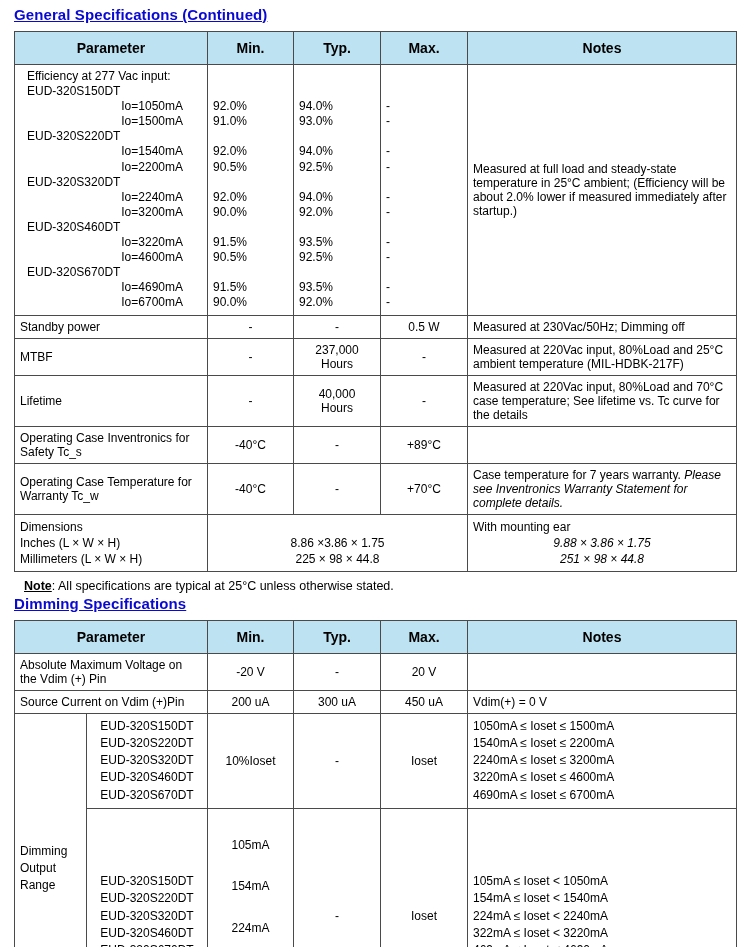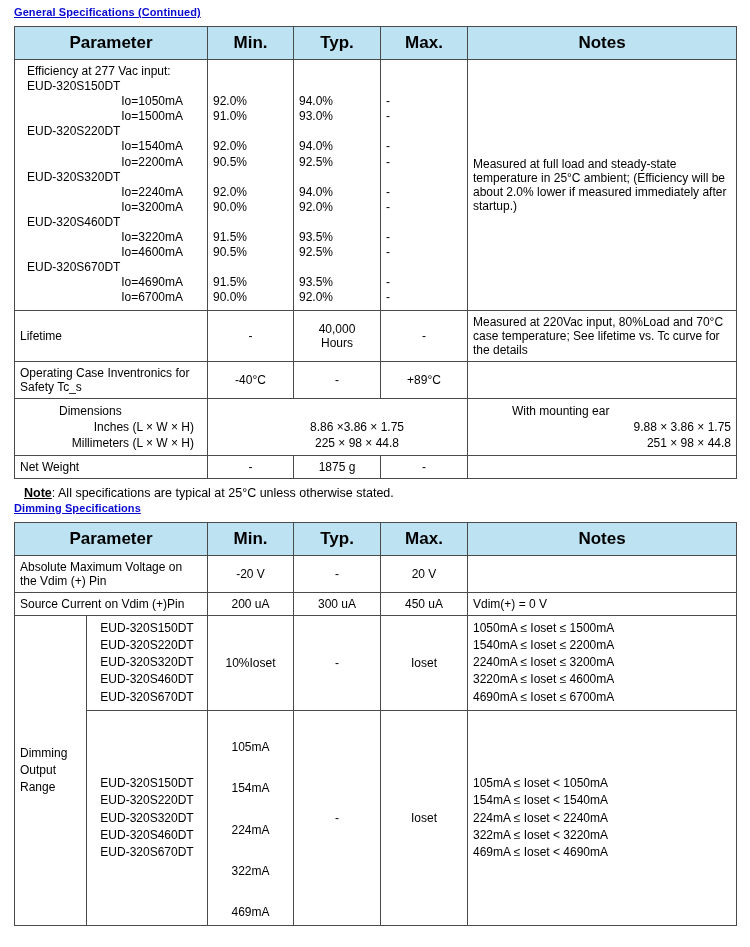--- a/index.html
+++ b/index.html
@@ -5,21 +5,21 @@
   html, body { margin: 0; padding: 0; background: #ffffff; }
   body {
     width: 750px;
     box-sizing: border-box;
     padding: 6px 14px 10px 14px;
     font-family: "Liberation Sans", sans-serif;
     font-size: 12px;
     color: #000;
   }
   h2.section-heading {
-    font-size: 11px;
+    font-size: 15px;
     font-weight: bold;
     color: var(--heading, #0909d2);
     text-decoration: underline;
     margin: 0 0 8px 0;
     letter-spacing: 0.1px;
   }
   h2.section-heading.second { margin-top: 2px; }
 
   table.spec-table {
     border-collapse: collapse;
@@ -31,21 +31,21 @@
     border: 1px solid var(--border, #4a4a4a);
     padding: 4px 5px;
     vertical-align: middle;
     font-size: 12px;
     overflow: hidden;
   }
   .spec-table thead th {
     background: var(--header-bg, #bde3f3);
     text-align: center;
     font-weight: bold;
-    font-size: 17px;
+    font-size: 14px;
     height: 24px;
   }
   .c-param  { width: 193px; }
   .c-min    { width: 86px; }
   .c-typ    { width: 87px; }
   .c-max    { width: 87px; }
   .c-notes  { width: 269px; }
   .c-plabel { width: 72px; }
   .c-pmodels{ width: 121px; }
 
@@ -61,24 +61,24 @@
     height: 15.1px;
     line-height: 15.1px;
     white-space: nowrap;
     font-size: 12px;
   }
   .eff-line.title, .eff-line.model { text-align: left; padding-left: 7px; }
   .eff-line.io { text-align: right; padding-right: 19px; }
   .eff-val { }
 
   
-  .dim-line { height: 16px; line-height: 16px; white-space: nowrap; margin-left: 39px; }
+  .dim-line { height: 16px; line-height: 16px; white-space: nowrap; }
   .dims-param .dims-title { text-align: left; }
-  .dims-param .dims-label { text-align: right; padding-right: 8px; }
-  .dims-notes .centered { text-align: right; }
+  .dims-param .dims-label { padding-right: 8px; }
+  .dims-notes .centered { text-align: center; font-style: italic; }
 
   .footnote {
     margin: 7px 0 0 10px;
     font-size: 12.5px;
   }
   .footnote b { font-weight: bold; text-decoration: underline; }
 
   
   .models-cell { padding: 4px 2px; text-align: center; }
   .model-line { height: 17.3px; line-height: 17.3px; white-space: nowrap; }
@@ -190,66 +190,84 @@
             <div class="eff-line eff-val">-</div>
             <div class="eff-line eff-val">-</div>
             <div class="eff-line eff-val"></div>
             <div class="eff-line eff-val">-</div>
             <div class="eff-line eff-val">-</div>
           </div>
       </td>
       <td class="notes-cell">Measured at full load and steady-state temperature in 25°C ambient; (Efficiency will be about 2.0% lower if measured immediately after startup.)</td>
     </tr>
 
-
+    <tr>
+      <td class="param-cell">Standby power</td>
+      <td class="val-cell">-</td>
+      <td class="val-cell">-</td>
+      <td class="val-cell">0.5 W</td>
+      <td class="notes-cell">Measured at 230Vac/50Hz; Dimming off</td>
+    </tr>
+
+    <tr>
+      <td class="param-cell">MTBF</td>
+      <td class="val-cell">-</td>
+      <td class="val-cell pre">237,000
+Hours</td>
+      <td class="val-cell">-</td>
+      <td class="notes-cell">Measured at 220Vac input, 80%Load and 25°C ambient temperature (MIL-HDBK-217F)</td>
+    </tr>
 
     <tr>
       <td class="param-cell">Lifetime</td>
       <td class="val-cell">-</td>
       <td class="val-cell pre">40,000
 Hours</td>
       <td class="val-cell">-</td>
       <td class="notes-cell">Measured at 220Vac input, 80%Load and 70°C case temperature; See lifetime vs. Tc curve for the details</td>
     </tr>
 
     <tr>
       <td class="param-cell">Operating Case Inventronics for Safety Tc_s</td>
       <td class="val-cell">-40°C</td>
       <td class="val-cell">-</td>
       <td class="val-cell">+89°C</td>
       <td class="notes-cell"></td>
     </tr>
 
+    <tr>
+      <td class="param-cell">Operating Case Temperature for Warranty Tc_w</td>
+      <td class="val-cell">-40°C</td>
+      <td class="val-cell">-</td>
+      <td class="val-cell">+70°C</td>
+      <td class="notes-cell">
+        <span>Case temperature for 7 years warranty.</span>
+        <span class="italic">Please see Inventronics Warranty Statement for complete details.</span>
+      </td>
+    </tr>
 
 
     <tr>
       <td class="param-cell dims-param">
         <div class="dim-line dims-title">Dimensions</div>
         <div class="dim-line dims-label">Inches (L × W × H)</div>
         <div class="dim-line dims-label">Millimeters (L × W × H)</div>
       </td>
       <td colspan="3" class="center">
         <div class="dim-line"></div>
         <div class="dim-line">8.86 ×3.86 × 1.75</div>
         <div class="dim-line">225 × 98 × 44.8</div>
       </td>
       <td class="notes-cell dims-notes">
         <div class="dim-line">With mounting ear</div>
         <div class="dim-line centered">9.88 × 3.86 × 1.75</div>
         <div class="dim-line centered">251 × 98 × 44.8</div>
       </td>
     </tr>
 
-    <tr>
-      <td class="param-cell">Net Weight</td>
-      <td class="val-cell">-</td>
-      <td class="val-cell">1875 g</td>
-      <td class="val-cell">-</td>
-      <td class="notes-cell"></td>
-    </tr>
   </tbody>
 </table>
 
 <p class="footnote"><b>Note</b><span>: All specifications are typical at 25°C unless otherwise stated.</span></p>
 
 <h2 class="section-heading second">Dimming Specifications</h2>
 
 <table class="spec-table">
   <colgroup>
     <col class="c-plabel">

